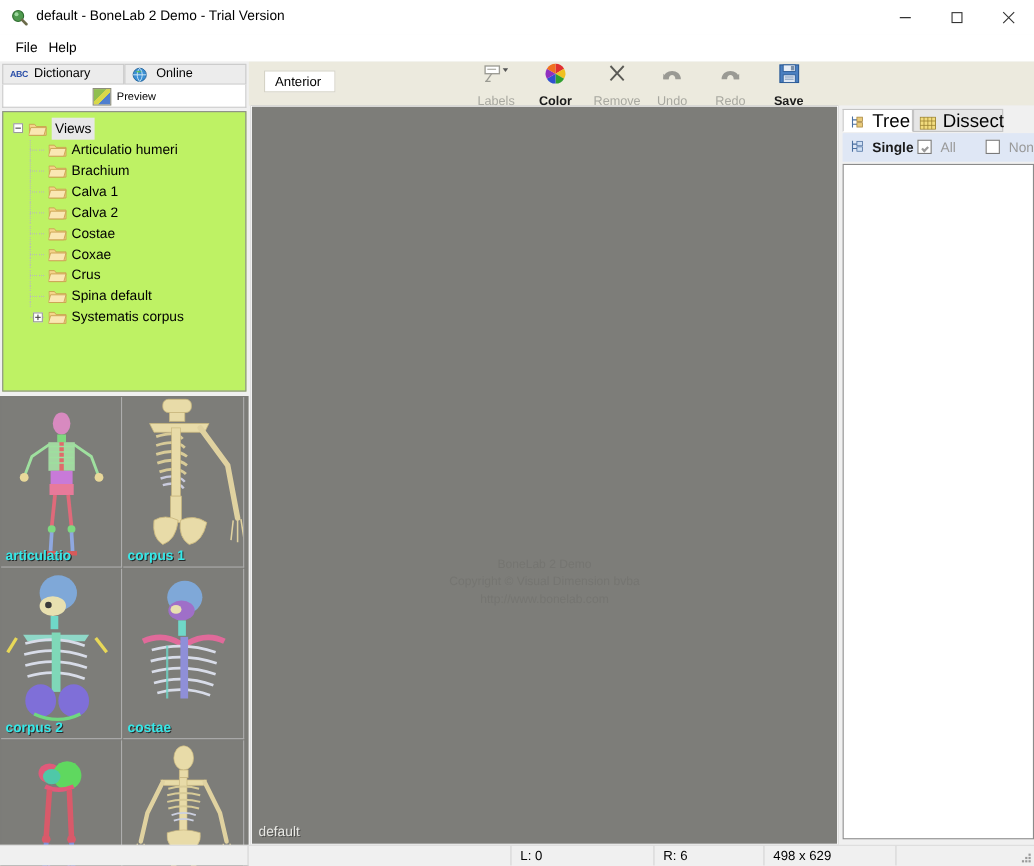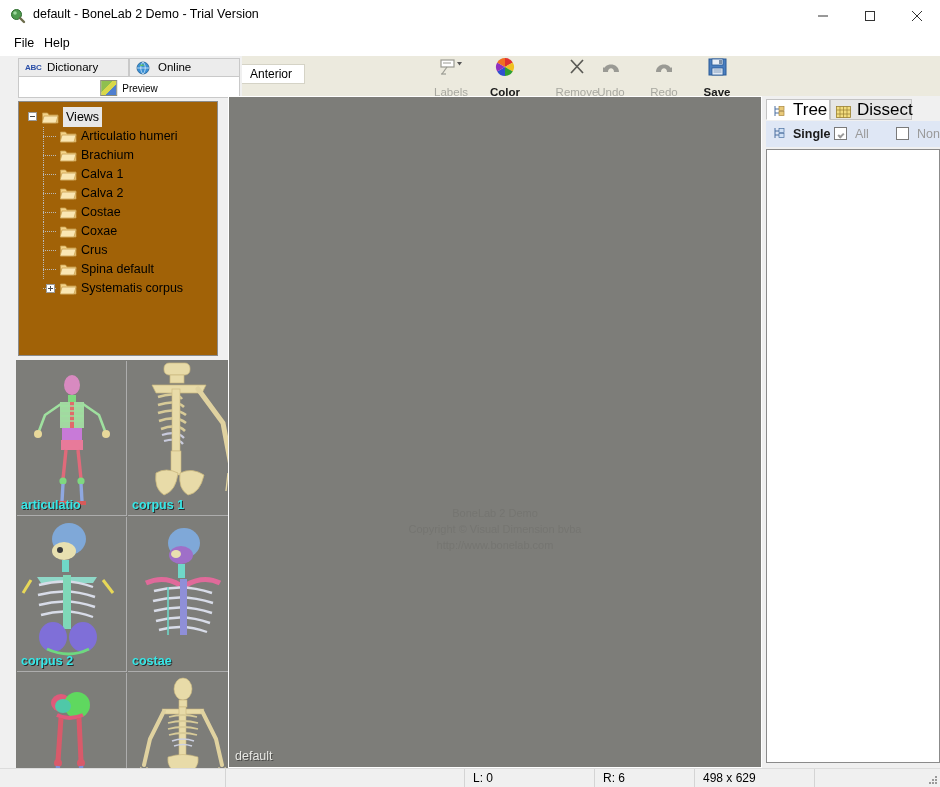--- a/index.html
+++ b/index.html
@@ -18,40 +18,40 @@
   .wbtn{position:absolute;top:0;width:46px;height:31px;cursor:default;}
   .wbtn svg{position:absolute;left:50%;top:50%;transform:translate(-50%,-50%);}
   .wb-min{right:94px;} .wb-max{right:47px;} .wb-close{right:0;}
 
   
   .menubar{position:absolute;left:0;top:31px;width:940px;height:25px;background:#ffffff;}
   .menu-item{position:absolute;top:4px;height:17px;padding:0 7px;line-height:17px;font-size:12.5px;color:#000;}
   .mi-file{left:7px;} .mi-help{left:37px;}
 
   
-  .leftpanel{position:absolute;left:0;top:56px;width:226px;height:714px;background:#f0f0f0;margin-left:16px;}
+  .leftpanel{position:absolute;left:0;top:56px;width:226px;height:714px;background:#f0f0f0;}
   .lp-tabs{position:absolute;left:2px;top:2px;width:222px;height:19px;}
   .lp-tab{position:absolute;top:0;height:19px;background:#ececec;border:1px solid #c9c9c9;
           box-sizing:border-box;font-size:11.5px;line-height:17px;color:#000;}
   .lp-tab .tl{position:absolute;left:28px;top:0;white-space:nowrap;}
   .lp-tab.dict{left:0;width:111px;}
   .lp-tab.online{left:111px;width:111px;}
   .lp-tab .ticon{position:absolute;left:6px;top:2px;width:16px;height:14px;}
   .abcglyph{font-size:8px;font-weight:bold;color:#2b4fa8;letter-spacing:-0.3px;line-height:14px;}
 
   .lp-sub{position:absolute;left:2px;top:21px;width:222px;height:21px;background:#fff;
           border:1px solid #c9c9c9;border-top:none;box-sizing:border-box;}
   .lp-sub .pv{position:absolute;left:50%;top:3px;transform:translateX(-50%);
               display:flex;align-items:center;gap:5px;font-size:10px;}
   .pvicon{width:15px;height:14px;border:1px solid #8d8d7a;background:
      linear-gradient(135deg,#8fbf4f 0 40%,#d8d84a 40% 62%,#4f7fcf 62% 100%);}
 
   
-  .treebox{position:absolute;left:2px;top:45px;width:200px;height:255px;
-           background:#a16207;border:1px solid #8b8b8b;box-sizing:border-box;overflow:hidden;padding-left:16px;}
+  .treebox{position:absolute;left:2px;top:45px;width:222px;height:255px;
+           background:#bef264;border:1px solid #8b8b8b;box-sizing:border-box;overflow:hidden;padding-left:16px;}
   .tnode{position:relative;height:19px;line-height:19px;font-size:12.5px;white-space:nowrap;}
   .tnode .tlabel{position:absolute;top:0;left:62px;}
   .tnode.root .tlabel{left:44px;background:#e8e8e8;padding:0 3px;}
   .tnode.root{height:20px;line-height:20px;}
   .exbox{position:absolute;left:9px;top:5px;width:9px;height:9px;border:1px solid #9a9a9a;
          background:#fff;box-sizing:border-box;}
   .exbox::before{content:"";position:absolute;left:1px;top:3px;width:5px;height:1px;background:#4a4a4a;}
   .exbox.plus::after{content:"";position:absolute;left:3px;top:1px;width:1px;height:5px;background:#4a4a4a;}
   .dotline{position:absolute;left:24px;top:0;width:1px;height:19px;
            background:repeating-linear-gradient(to bottom,#b9b9b9 0 1px,transparent 1px 2px);}
@@ -184,21 +184,21 @@
           <path d="M0 0 L7.8 4.5 A9 9 0 0 1 0 9 Z" fill="#30a030"></path>
           <path d="M0 0 L0 9 A9 9 0 0 1 -7.8 4.5 Z" fill="#3050d0"></path>
           <path d="M0 0 L-7.8 4.5 A9 9 0 0 1 -7.8 -4.5 Z" fill="#9030c0"></path>
           <path d="M0 0 L-7.8 -4.5 A9 9 0 0 1 0 -9 Z" fill="#f07020"></path>
         </g>
       </svg>
     </div>
     <div class="lbl">Color</div>
   </div>
 
-  <div class="tbtn off" style="left:550px;">
+  <div class="tbtn off" style="left:534px;">
     <div class="ic">
       <svg width="26" height="24" viewBox="0 0 26 24">
         <path d="M7 4 L19 17 M19 4 L7 17" stroke="#5a5a55" stroke-width="1.7"></path>
       </svg>
     </div>
     <div class="lbl">Remove</div>
   </div>
 
   <div class="tbtn off" style="left:584px;">
     <div class="ic">

